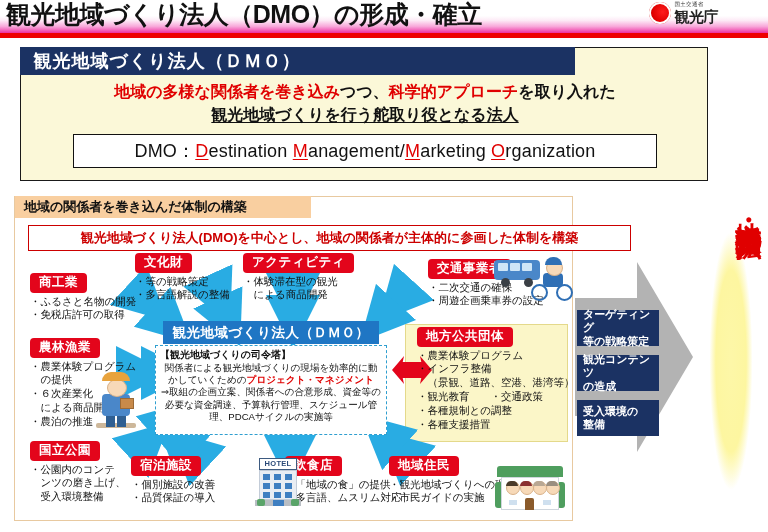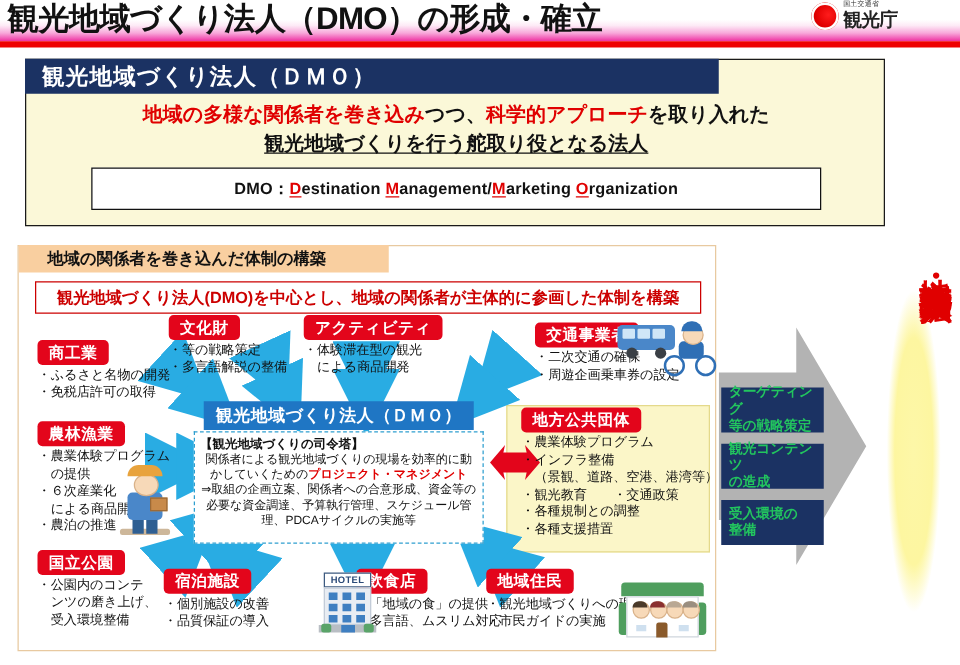--- a/index.html
+++ b/index.html
@@ -54,35 +54,35 @@
   .def-line2{
     position:absolute;left:0;top:57px;width:688px;text-align:center;
     font-size:16px;font-weight:700;color:#111;white-space:nowrap;
   }
   .def-line2 u{text-decoration:underline;text-underline-offset:2px;}
   .acrobox{
     position:absolute;left:52px;top:86px;width:584px;height:34px;
     background:#ffffff;border:1.5px solid #111;box-sizing:border-box;
     display:flex;align-items:center;justify-content:center;
   }
-  .acrobox .t{font-size:13px;font-weight:700;color:#111;letter-spacing:0.2px;white-space:nowrap;}
+  .acrobox .t{font-size:18px;font-weight:400;color:#111;letter-spacing:0.2px;white-space:nowrap;}
   .acrobox .cap{color:#e00000;text-decoration:underline;text-underline-offset:2px;}
 
   
   .diagram{
     position:absolute;left:14px;top:196px;width:559px;height:325px;
     background:#ffffff;border:1px solid #e8c9a0;box-sizing:border-box;
   }
   .sec-tab{
     position:absolute;left:0px;top:-1px;width:296px;height:22px;
     background:#f9cfa0;display:flex;align-items:center;
   }
-  .sec-tab span{font-size:13px;font-weight:700;color:#111;padding-left:23px;}
+  .sec-tab span{font-size:13px;font-weight:700;color:#111;padding-left:9px;}
   .redbanner{
-    position:absolute;left:13px;top:28px;width:533px;height:26px;
+    position:absolute;left:13px;top:28px;width:603px;height:26px;
     border:1.5px solid #cc0000;box-sizing:border-box;background:#ffffff;
     display:flex;align-items:center;justify-content:center;
   }
   .redbanner span{font-size:13px;font-weight:700;color:#cc0000;white-space:nowrap;}
 
   
   .tag{
     display:inline-block;background:#e3051b;color:#ffffff;
     font-size:12.5px;font-weight:700;padding:1.5px 9px;border-radius:4px;
     white-space:nowrap;letter-spacing:0.5px;
@@ -118,21 +118,21 @@
   
   .ar{position:absolute;}
 
   
   .outcome{position:absolute;left:575px;top:250px;width:120px;height:215px;}
   .outcome-arrow{
     position:absolute;left:0;top:0;width:120px;height:215px;
   }
   .ob{
     position:absolute;left:2px;width:82px;height:36px;
-    background:#1b3263;color:#22c55e;display:flex;align-items:center;
+    background:#1b3263;color:#ffffff;display:flex;align-items:center;
     padding-left:6px;box-sizing:border-box;
   }
   .ob span{font-size:11px;font-weight:700;line-height:1.2;}
   .vert-wrap{
     position:absolute;left:700px;top:196px;width:62px;height:330px;
   }
   .vert-ell{
     position:absolute;left:8px;top:0;width:46px;height:330px;
     background:radial-gradient(ellipse 60% 50% at 50% 50%,#fdf7a8 0%,#fdf6a0 55%,rgba(253,246,160,0) 78%);
   }

